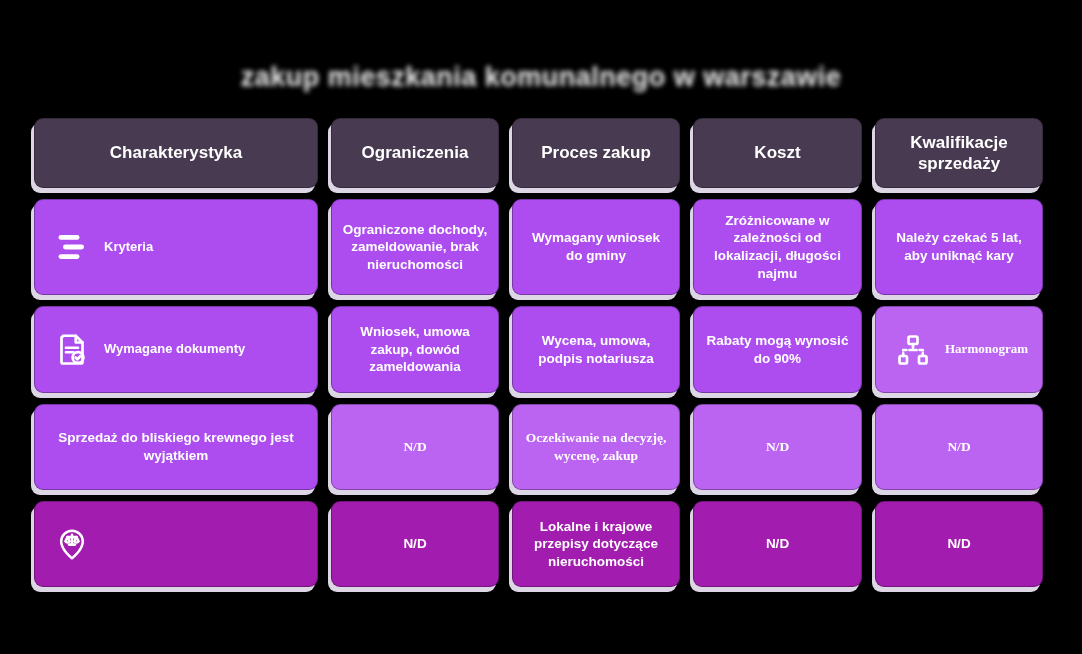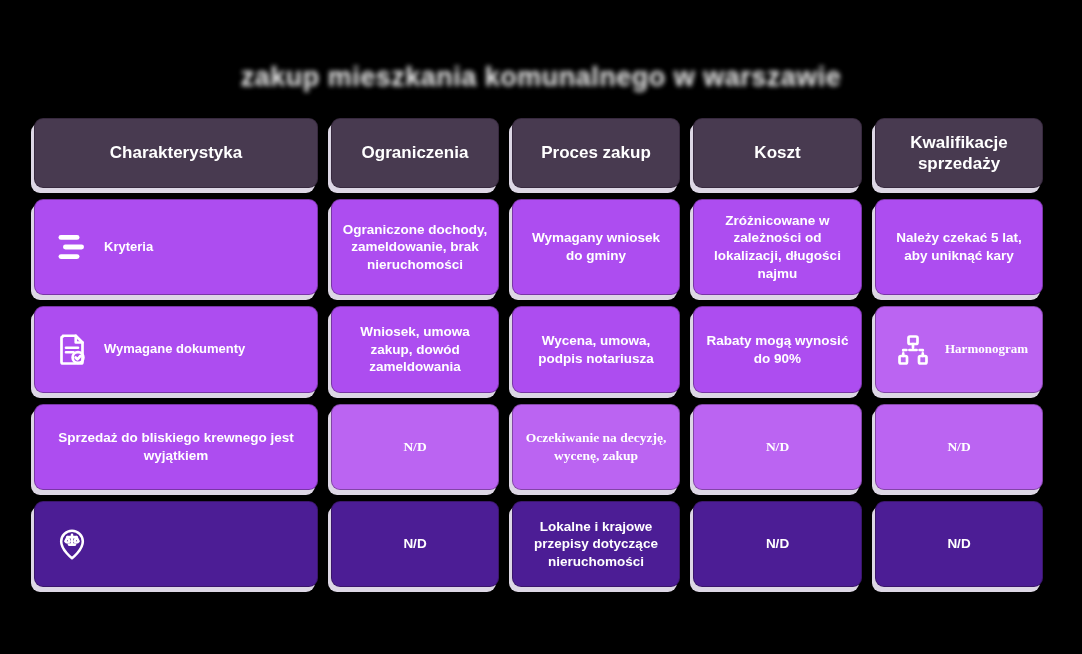--- a/index.html
+++ b/index.html
@@ -56,21 +56,21 @@
     font-size:13px;
   }
   .icon-wrap{
     width:38px;height:38px;
     flex:0 0 38px;
     display:flex;align-items:center;justify-content:center;
   }
   .icon-wrap svg{width:36px;height:36px;}
   .r-bright{background:#ad4df0;}
   .r-medium{background:#bb64f2;font-family:Liberation Serif, serif;}
-  .r-light{background:#4c1d95;}
+  .r-light{background:#a21caf;}
 </style>
 </head>
 <body>
 
 <h1 class="title">zakup mieszkania komunalnego w warszawie</h1>
 
 <div class="grid">
 
   <div class="cell header">Charakterystyka</div>
   <div class="cell header">Ograniczenia</div>

